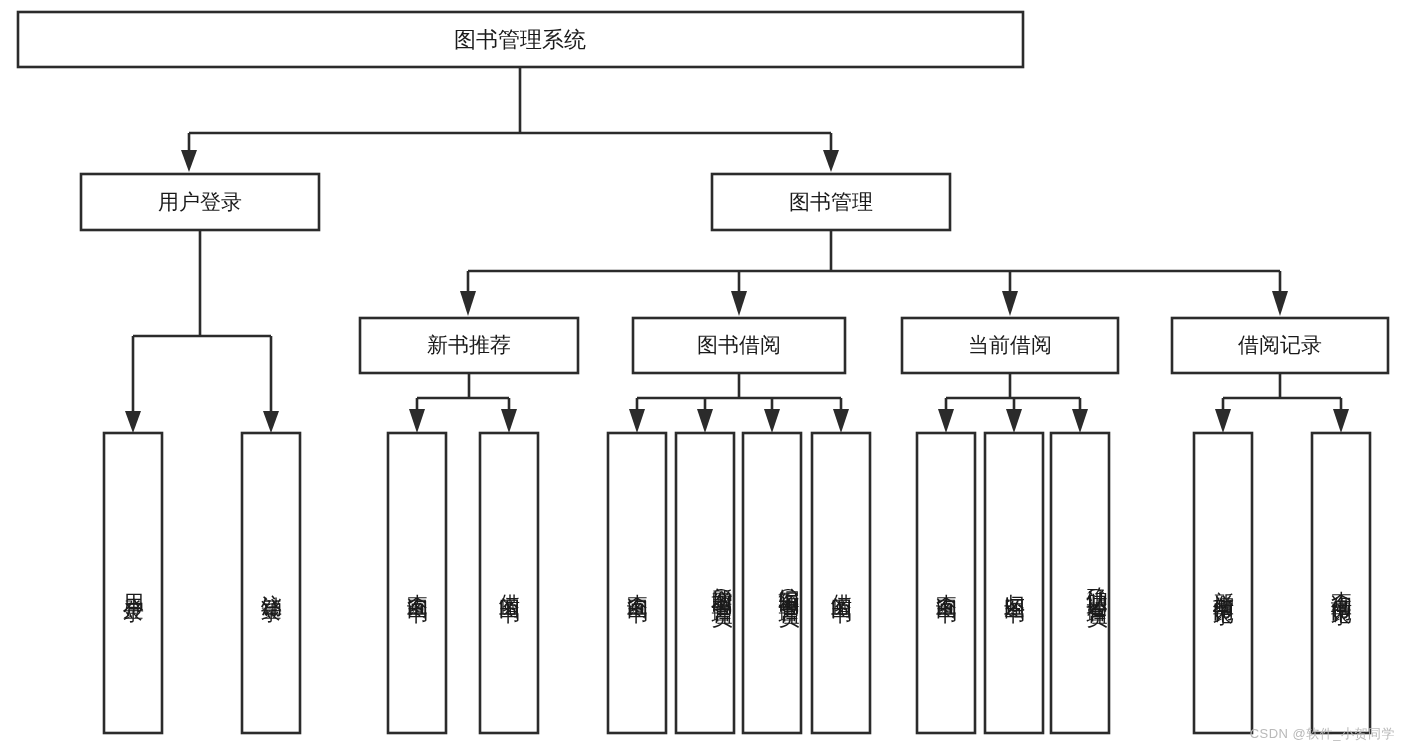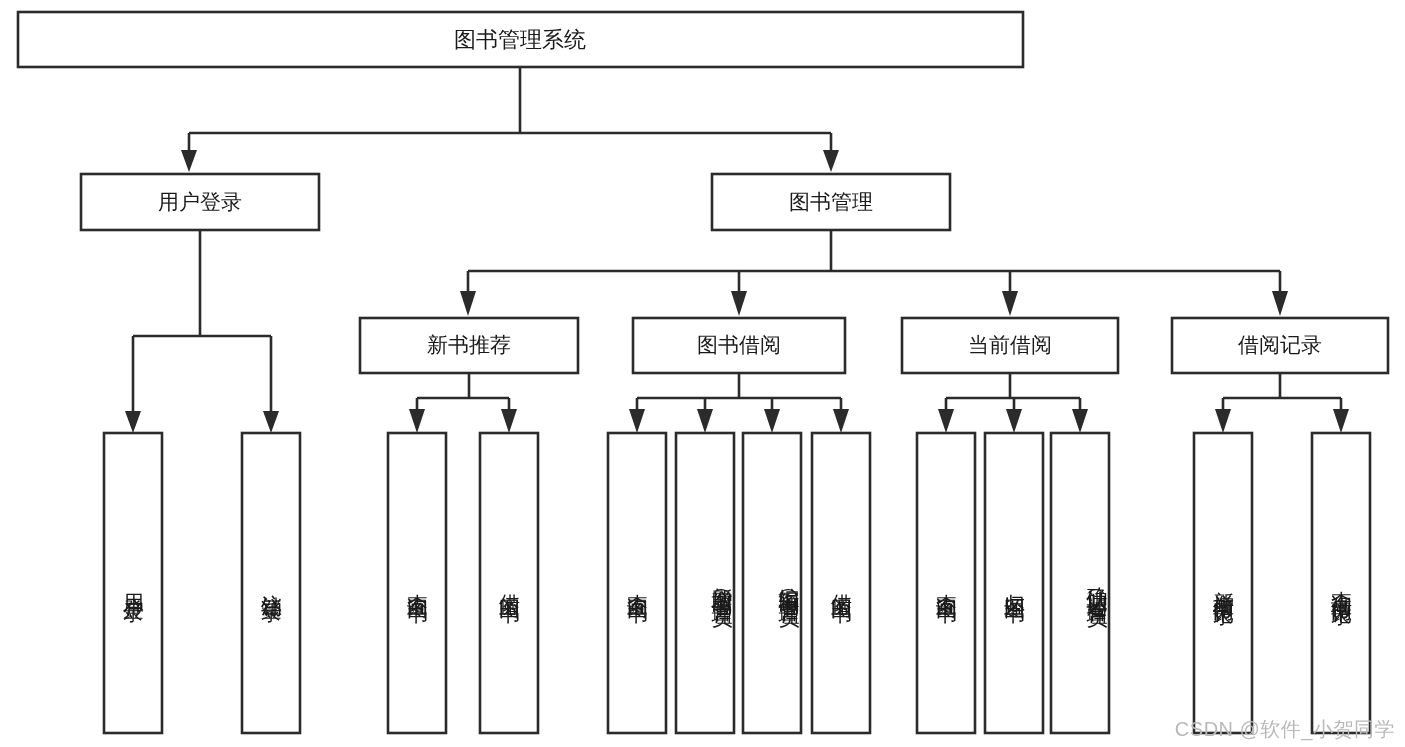--- a/index.html
+++ b/index.html
@@ -68,21 +68,21 @@
     letter-spacing: 3px;
     color: #1a1a1a;
     white-space: nowrap;
     pointer-events: none;
   }
   #watermark {
     position: absolute;
     right: 10px;
     bottom: 4px;
     font-family: "Liberation Sans", "DejaVu Sans", sans-serif;
-    font-size: 20px;
+    font-size: 13px;
     color: #b9b9b9;
     letter-spacing: 0.5px;
     white-space: nowrap;
   }
 </style>
 </head>
 <body>
 
 <div id="diagram-root">
 

